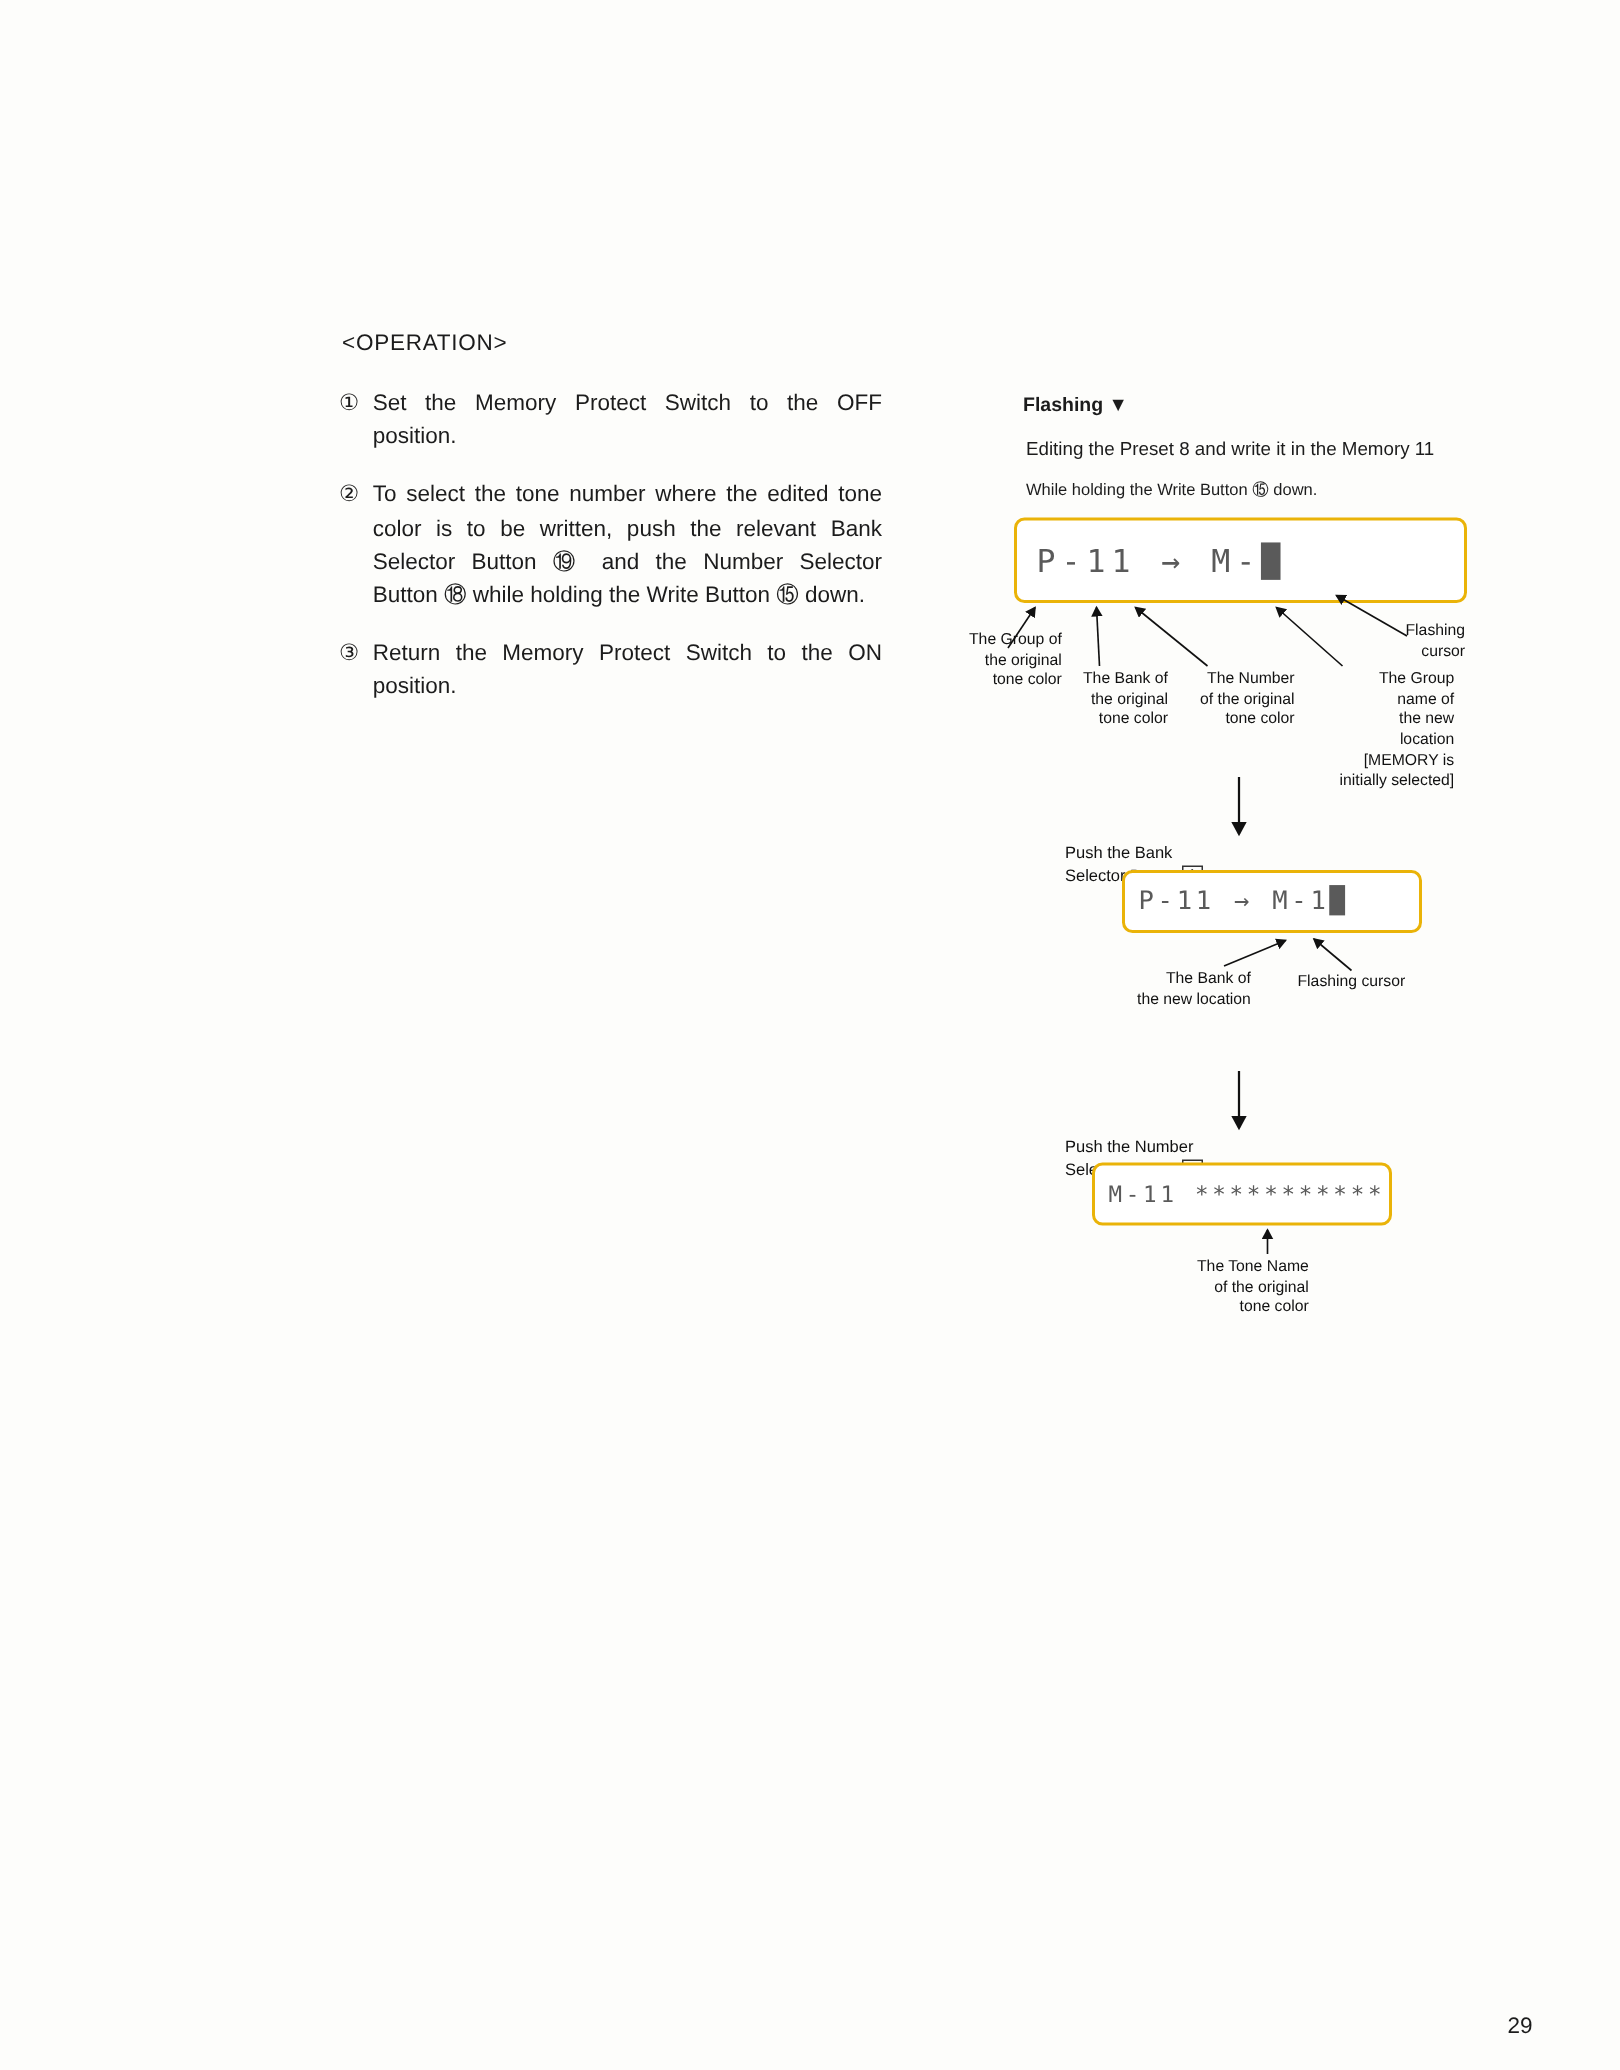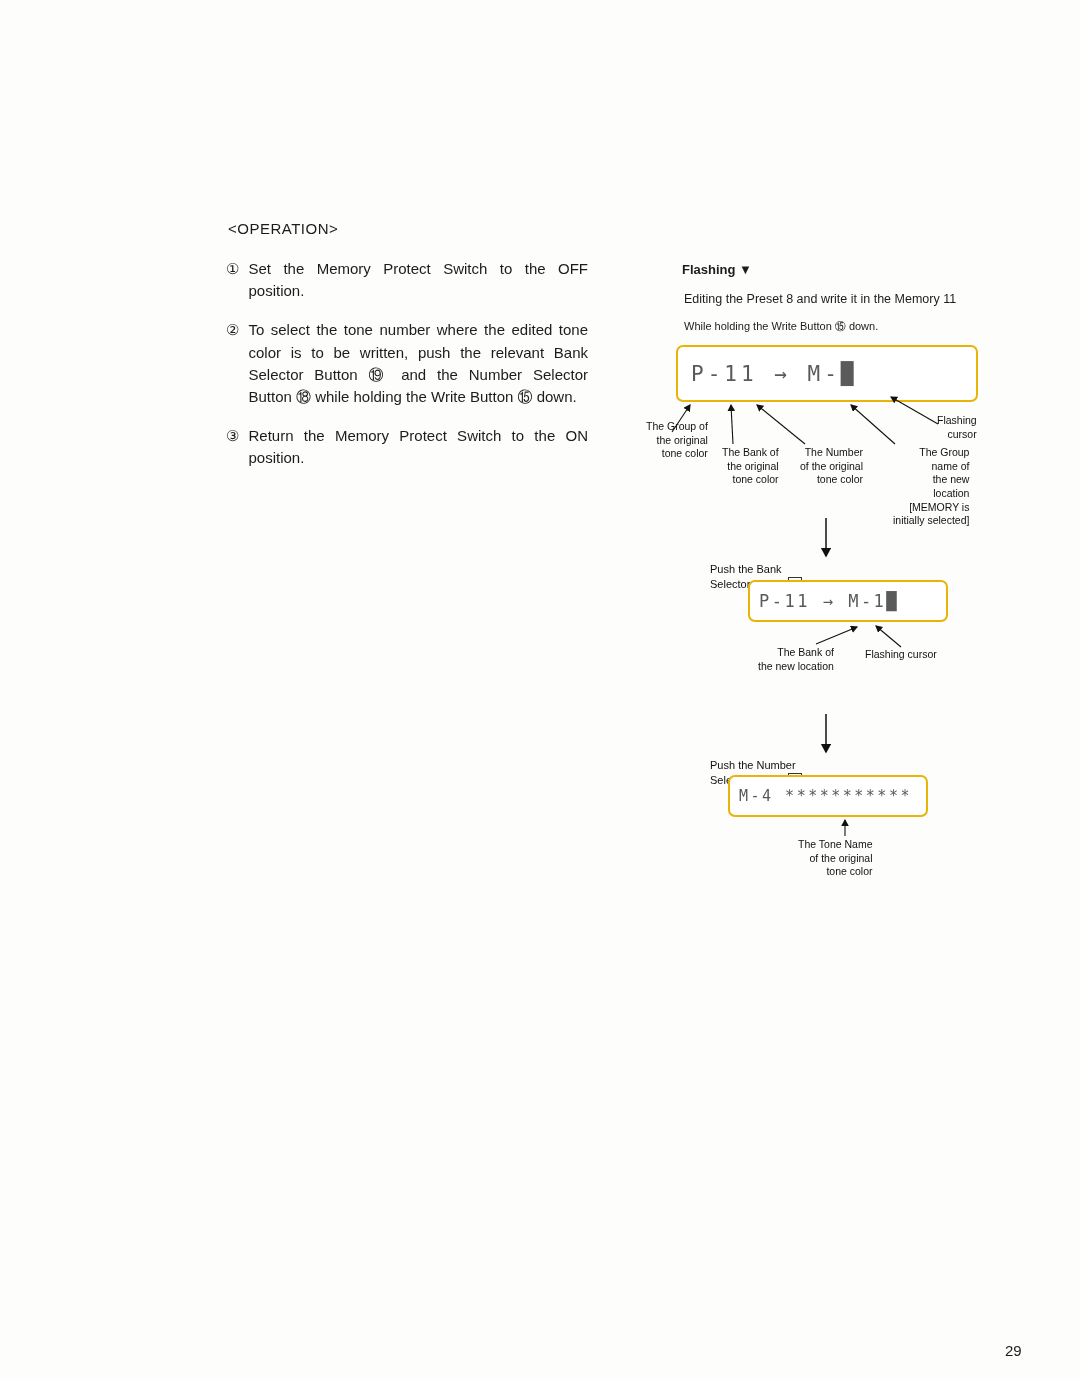--- a/index.html
+++ b/index.html
@@ -118,21 +118,21 @@
 
   <div class="callout" style="left:758px;top:646px;">The Bank of
 the new location</div>
   <div class="callout" style="left:865px;top:648px;">Flashing cursor</div>
 
   <div class="push" style="left:710px;top:714px;">
     <span class="lines">Push the Number
 Selector Button</span><span class="key-box">1</span>
   </div>
 
-  <div class="lcd lcd3">M-4 ***********</div>
+  <div class="lcd lcd3">M-11 ***********</div>
 
   <div class="callout" style="left:798px;top:838px;">The Tone Name
 of the original
 tone color</div>
 
   <svg class="arrows" width="1080" height="1380" viewBox="0 0 1080 1380">
     <defs>
       <marker id="ah" markerWidth="8" markerHeight="8" refX="5.5" refY="3.5" orient="auto">
         <path d="M0,0 L6.5,3.5 L0,7 z" fill="#111"></path>
       </marker>

